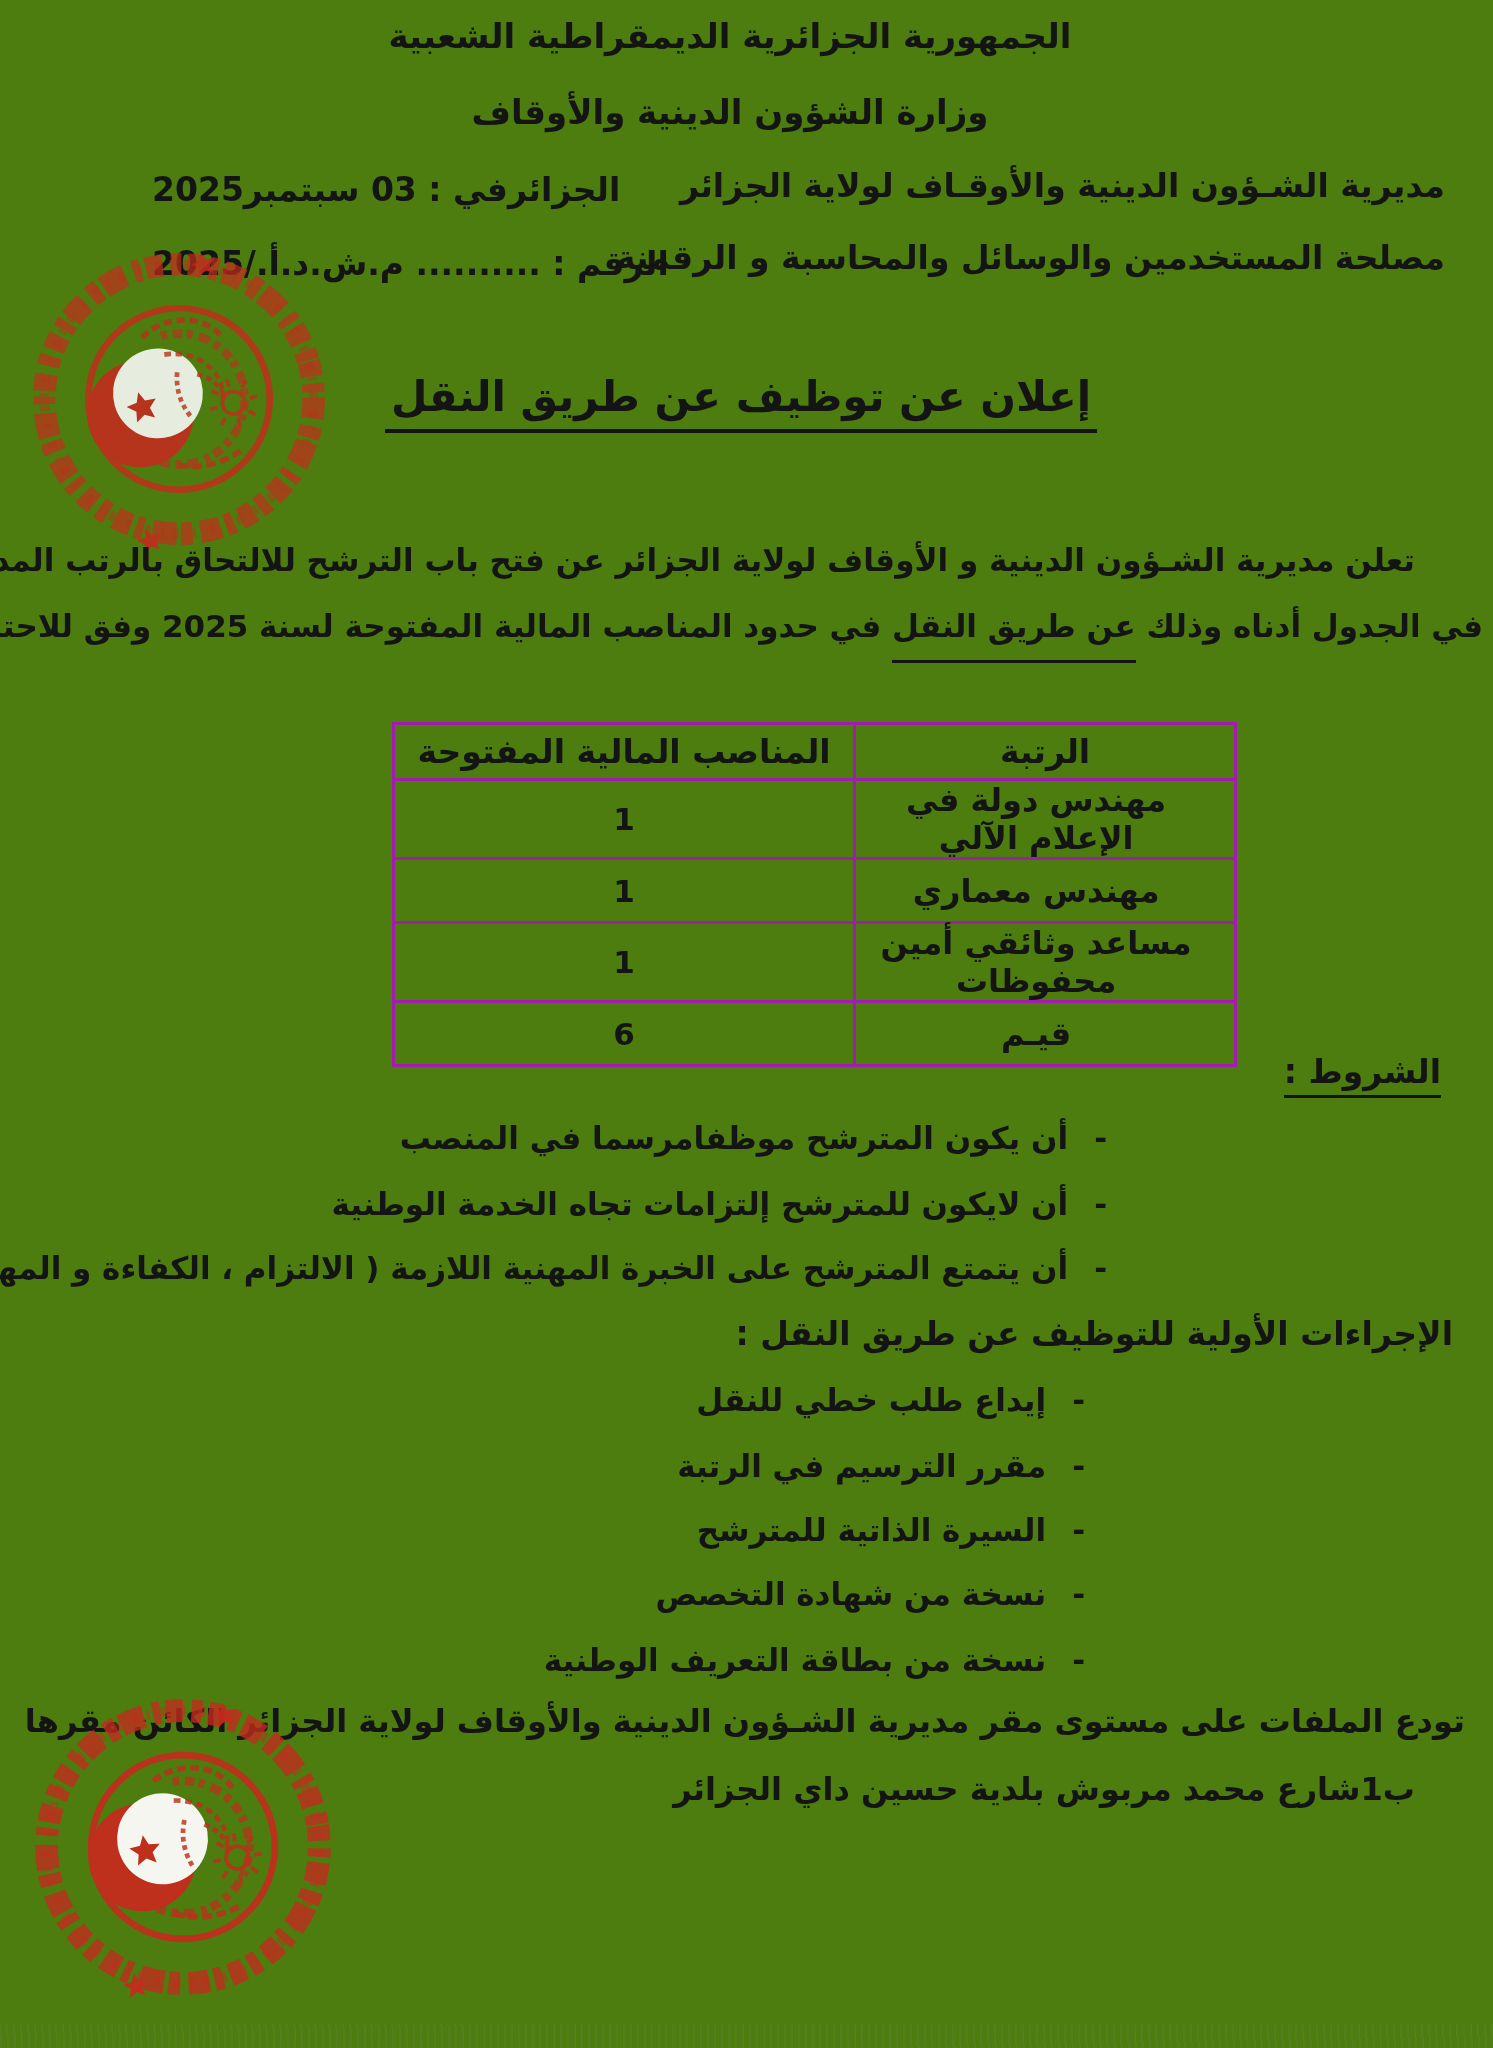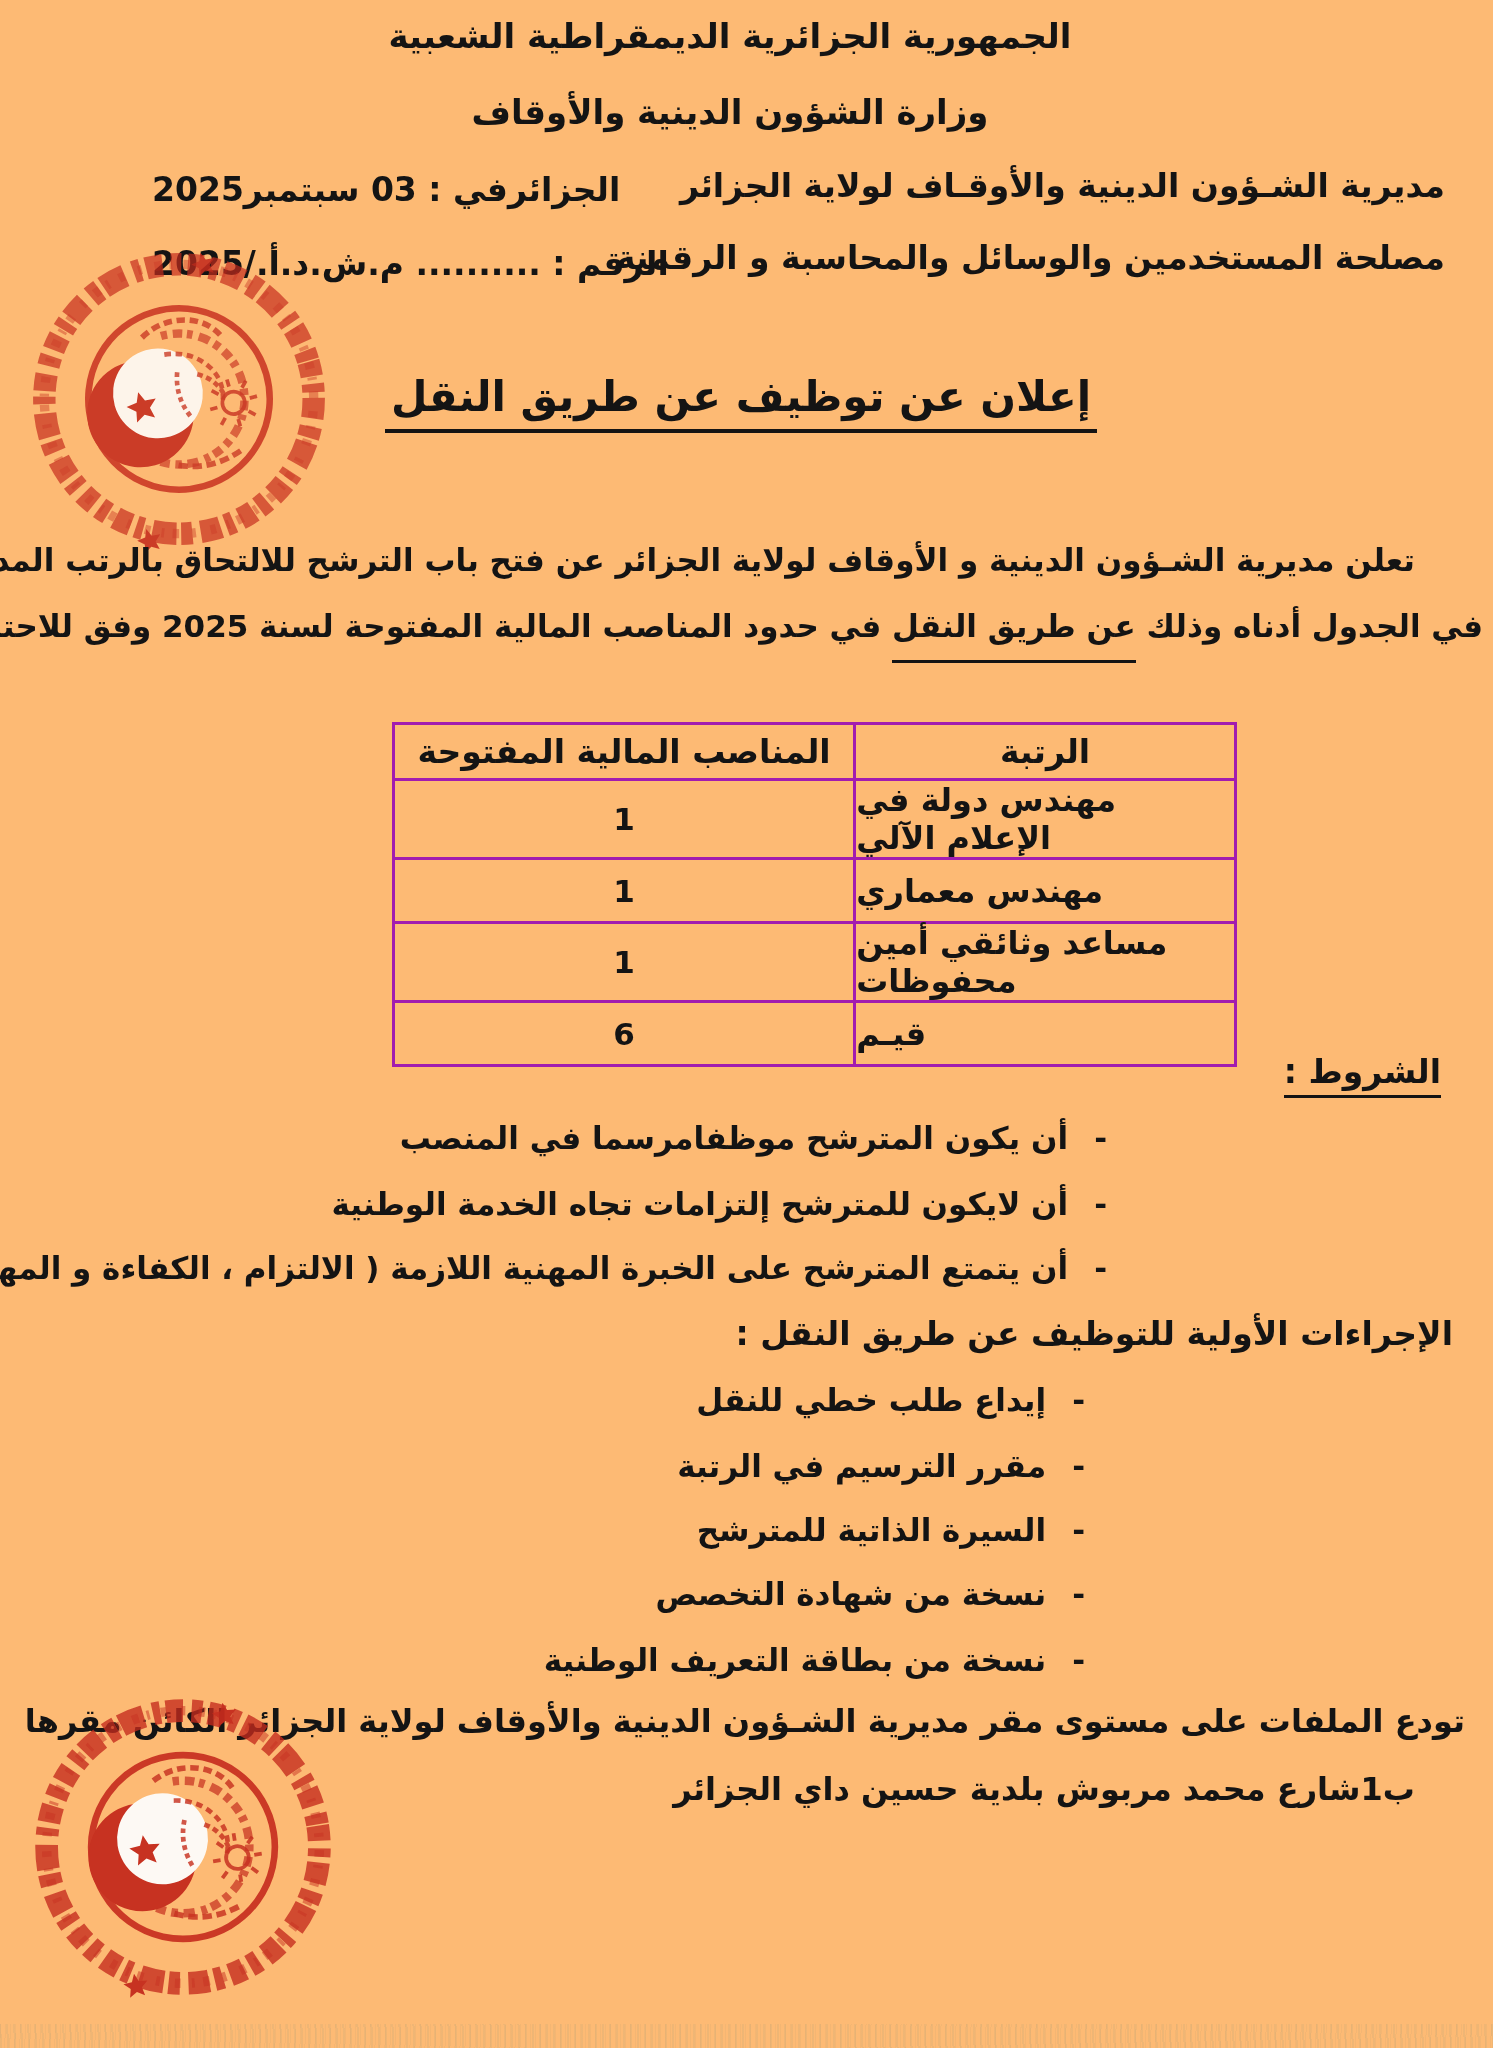--- a/index.html
+++ b/index.html
@@ -1,37 +1,37 @@
 <!DOCTYPE html>
 <html lang="ar" dir="rtl"><head>
 <meta charset="utf-8">
 <style>
   * { margin:0; padding:0; box-sizing:border-box; }
   body { background:#9a9a9a; font-family:"DejaVu Sans", sans-serif; }
   .page {
     position:relative; width:1493px; height:2048px; margin:0 auto;
-    background:#fdba74; overflow:hidden; direction:rtl;
+    background:#4d7c0f; overflow:hidden; direction:rtl;
     color:#141414; font-weight:700;
   }
   .abs { position:absolute; white-space:nowrap; }
   .center-col { position:absolute; left:30px; width:1400px; text-align:center; }
   .h-line { font-size:34px; }
   .sub-line { font-size:33px; }
   .doc-title { font-size:42px; display:inline-block; border-bottom:4px solid #141414; padding:0 6px 8px 6px;margin-left:22px; }
   .intro-line { font-size:31px; }
   .u { text-decoration:none; border-bottom:3px solid #141414; padding-bottom:16px; }
 
   table.doc-table {
     position:absolute; top:722px; right:256px; width:845px;
     border-collapse:collapse; direction:rtl;
   }
   .doc-table th, .doc-table td { border:3px solid #a21caf; }
   .doc-table th { height:56px; font-size:33px; text-align:center; font-weight:700; }
   .doc-table td { height:64px; }
-  .doc-table td.rank { width:382px; font-size:32px; text-align:left; padding-right:18px; }
+  .doc-table td.rank { width:382px; font-size:32px; text-align:center; padding-right:18px; }
   .doc-table td.pos  { width:463px; font-size:31px; text-align:center; }
 
   .section-head { font-size:33px; display:inline-block; border-bottom:3px solid #141414; padding-bottom:4px; }
   .plain-head { font-size:33px; }
   .bullet { position:absolute; white-space:nowrap; font-size:31px; }
   .bullet .dash { display:inline-block; margin-left:26px; }
   .footer-line { font-size:32px; }
 
   .stamp { position:absolute; pointer-events:none; }
   .stamp svg { width:100%; height:100%; display:block; }

